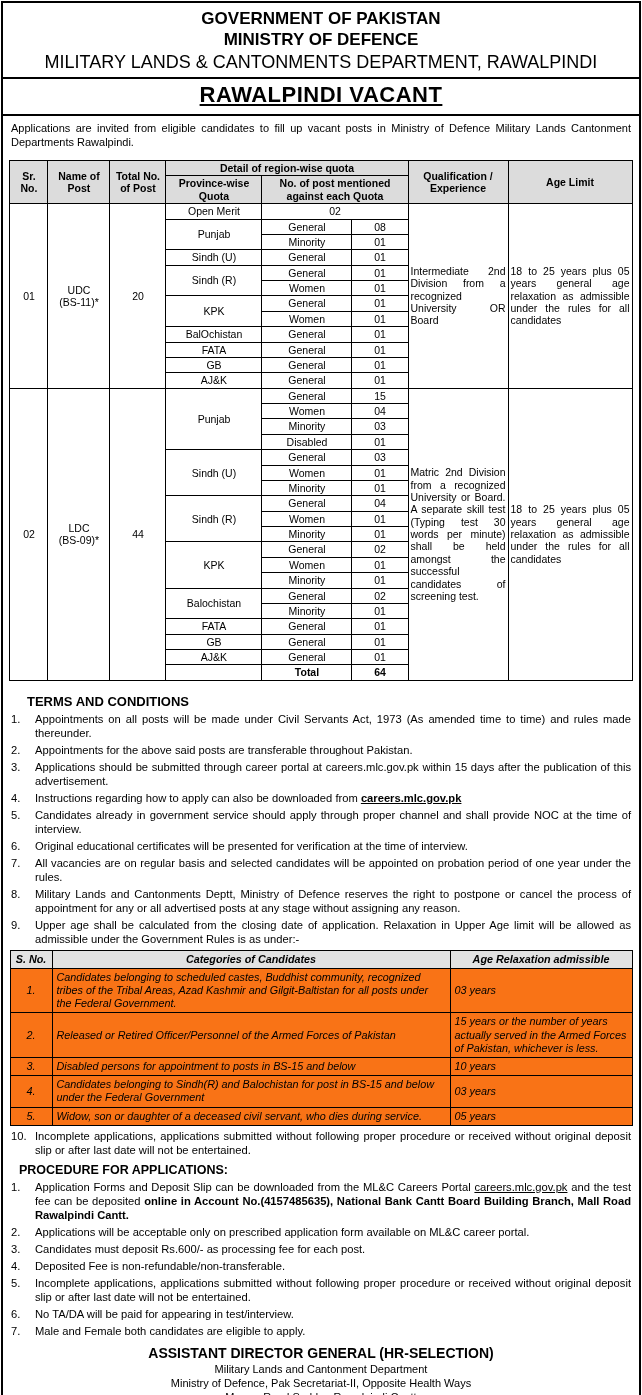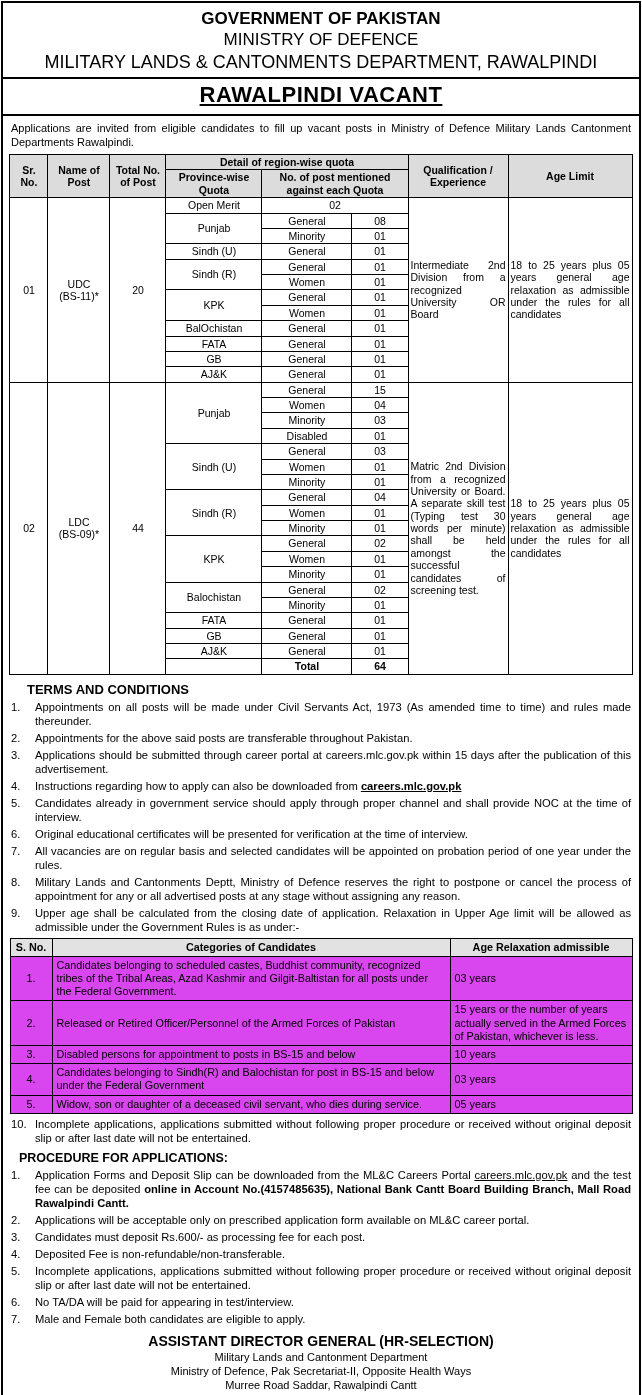--- a/index.html
+++ b/index.html
@@ -1,42 +1,42 @@
 <!DOCTYPE html>
 <html><head>
 <meta charset="utf-8">
 <style>
   html,body{margin:0;padding:0;}
   body{width:642px;background:#ffffff;color:#000;font-family:"Liberation Sans",sans-serif;}
   .ad{border:2px solid #000;margin:1px;padding-bottom:4px;}
   .hdr{text-align:center;padding:5px 4px 1px;}
   .h1{font-size:17px;font-weight:bold;line-height:1.25;}
-  .h2{font-size:17px;font-weight:normal;line-height:1.25;}
+  .h2{font-size:17px;font-weight:bold;line-height:1.25;}
   .h3{font-size:18px;font-weight:normal;line-height:1.3;}
   .rule{border-top:2px solid #000;margin:2px 0 0;}
   .banner-wrap{text-align:center;padding:3px 0 4px;}
   .banner{font-size:22px;font-weight:bold;text-decoration:underline;letter-spacing:.5px;}
   .intro{font-size:11px;text-align:justify;padding:5px 8px 3px;line-height:1.28;}
-  table.posts{border-collapse:collapse;table-layout:fixed;width:524px;margin:2px auto;}
+  table.posts{border-collapse:collapse;table-layout:fixed;width:524px;margin:8px auto;}
   .posts th,.posts td{border:1px solid #000;font-size:10.5px;padding:1px 2px;vertical-align:middle;line-height:1.18;}
   .posts th{background:#dcdcdc;text-align:center;font-weight:bold;}
   .posts td{height:12px;background:#fff;}
   .c{text-align:center;}
   .just{text-align:justify;vertical-align:middle;padding:2px 3px;}
   .pre{white-space:pre-line;}
   .bold{font-weight:bold;}
   .footnote{font-size:11.2px;padding:3px 8px 0;}
   .sec-title{font-size:13px;font-weight:bold;padding:5px 24px 0;}
   .li{display:flex;padding:0 8px;margin-top:3px;font-size:11.2px;line-height:1.25;}
   .li .num{flex:0 0 24px;}
   .li .txt{flex:1;text-align:justify;}
   .lnk{color:#000;font-weight:bold;text-decoration:underline;cursor:pointer;}
   .lnk2{color:#000;text-decoration:underline;cursor:pointer;}
-  table.relax{border-collapse:collapse;table-layout:fixed;width:622px;margin:4px auto 1px;}
-  .relax th,.relax td{border:1px solid #000;font-size:10.8px;padding:2px 4px;line-height:1.22;vertical-align:middle;background:#d946ef;}
+  table.relax{border-collapse:collapse;table-layout:fixed;width:622px;margin:4px auto 1px;font-style:italic;}
+  .relax th,.relax td{border:1px solid #000;font-size:10.8px;padding:2px 4px;line-height:1.22;vertical-align:middle;background:#f97316;}
   .relax th{background:#e2e2e2;text-align:center;font-weight:bold;}
   .relax .sn{text-align:center;}
   .proc-title{font-size:12.5px;font-weight:bold;padding:6px 16px 0;}
   .sig{text-align:center;margin-top:6px;line-height:1.3;}
   .sig1{font-size:14px;font-weight:bold;}
   .sig2{font-size:11px;font-weight:normal;}
 </style>
 </head>
 <body>
 

